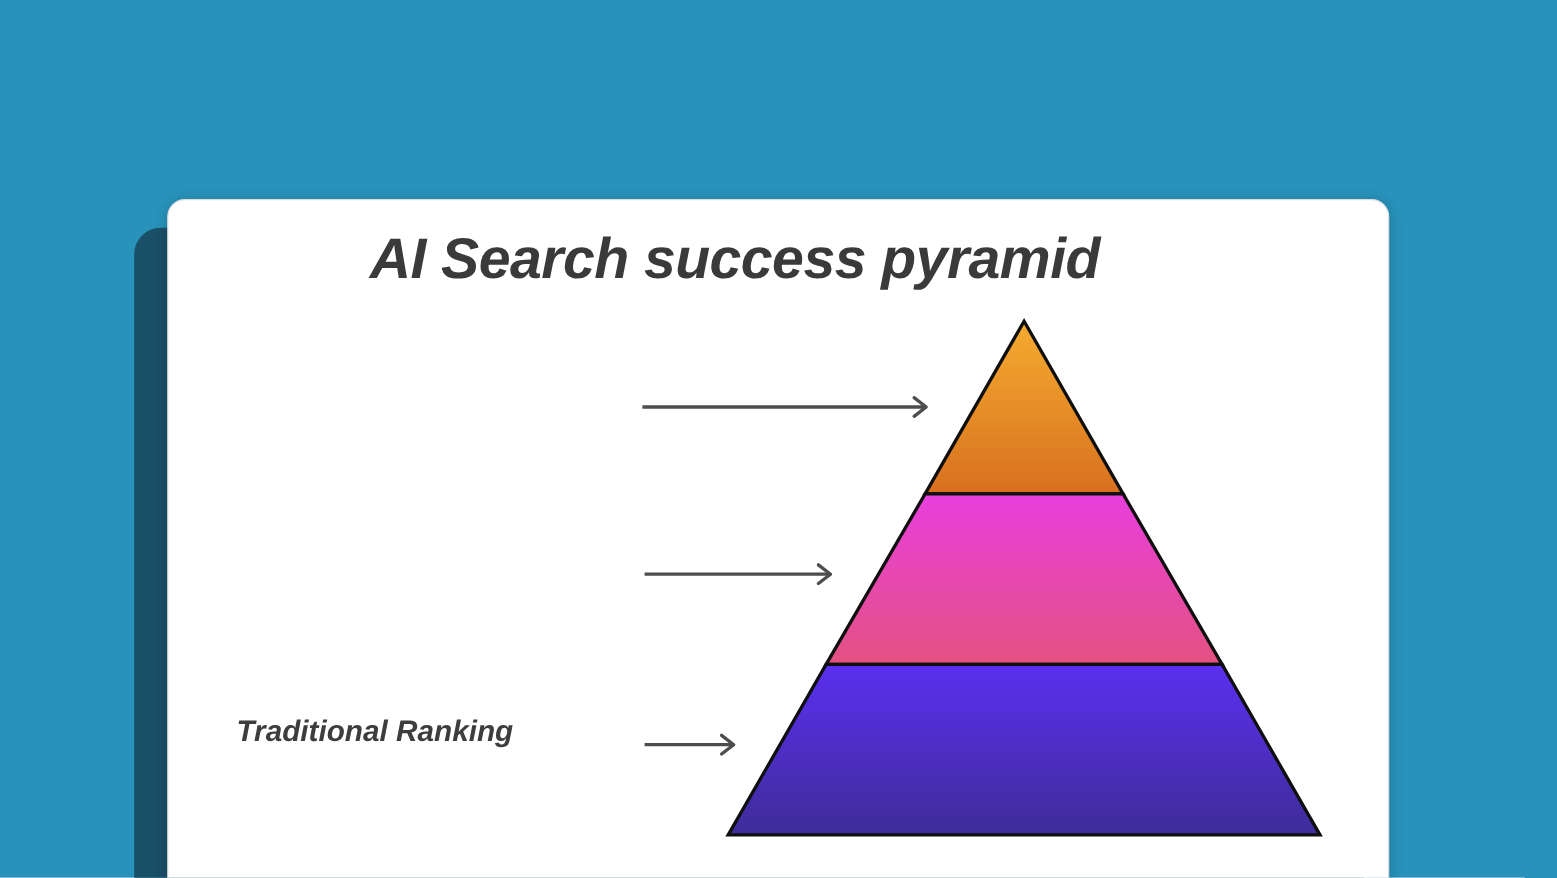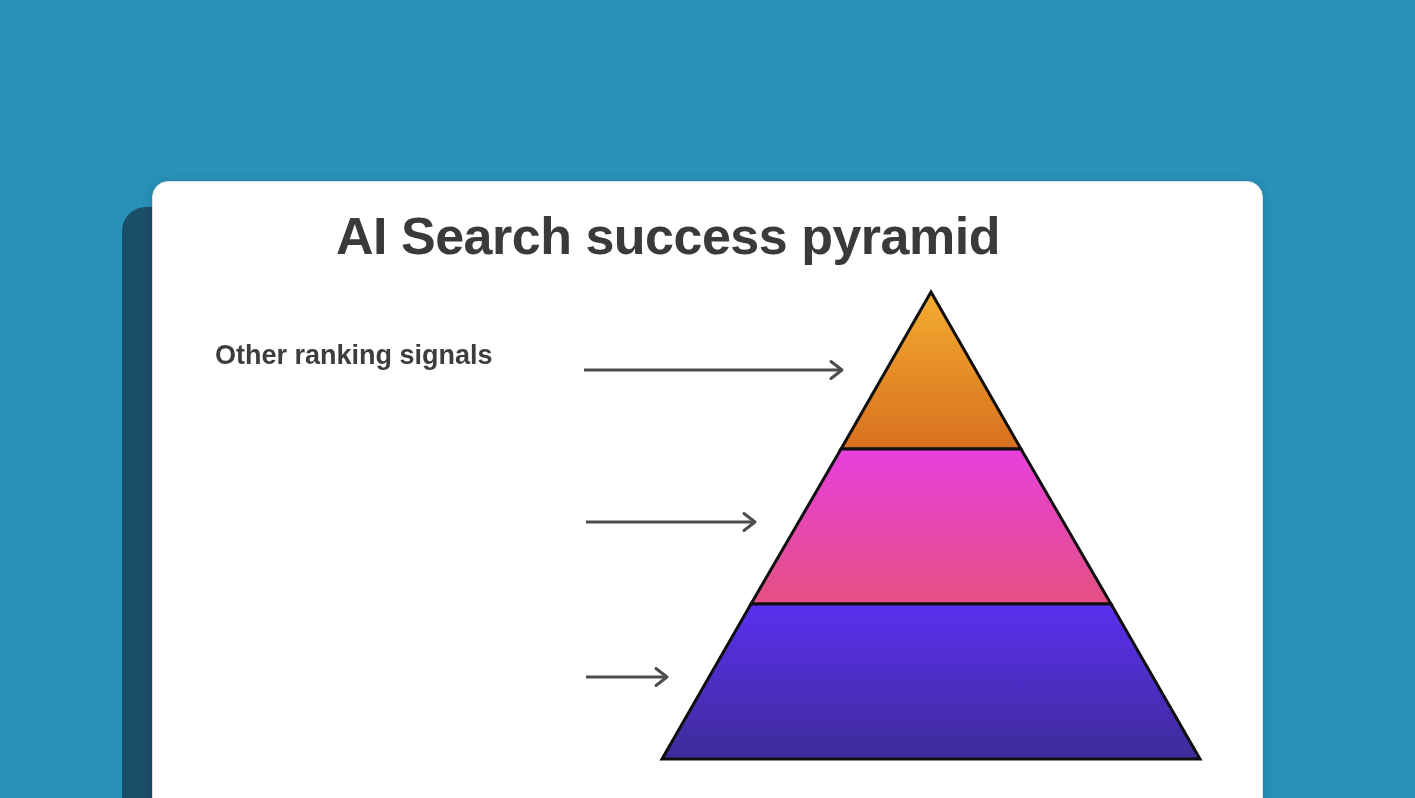--- a/index.html
+++ b/index.html
@@ -8,20 +8,21 @@
     width: 1415px;
     height: 798px;
     overflow: hidden;
     font-family: "Liberation Sans", sans-serif;
   }
   .stage {
     position: relative;
     width: 1415px;
     height: 798px;
     overflow: hidden;
+    font-style: italic;
   }
   .page-bg {
     position: absolute;
     inset: 0;
   }
   .stacked-card {
     position: absolute;
     left: 122px;
     top: 207px;
     width: 1118px;
@@ -73,23 +74,23 @@
 <div class="stage">
 
   <div class="page-bg" style="background-color: rgb(40, 146, 186);"></div>
 
   <div class="stacked-card" style="background-color: rgb(26, 79, 104);"></div>
 
   <div class="content-card" style="background-color: rgb(255, 255, 255);"></div>
 
   <div class="diagram-title" style="color: rgb(58, 58, 58);">AI Search success pyramid</div>
 
-  <div class="tier-label l1" style="color: rgb(61, 61, 61);">Other ranking signals</div>
 
 
+  <div class="tier-label l3" style="color: rgb(61, 61, 61);">Traditional Ranking</div>
 
   <svg class="diagram-svg" viewBox="0 0 1415 798">
     <defs>
       <linearGradient id="grad-top" x1="0" y1="0" x2="0" y2="1">
         <stop offset="0" stop-color="#f4ac30"></stop>
         <stop offset="1" stop-color="#d8701f"></stop>
       </linearGradient>
       <linearGradient id="grad-mid" x1="0" y1="0" x2="0" y2="1">
         <stop offset="0" stop-color="#e83fdd"></stop>
         <stop offset="1" stop-color="#e45181"></stop>

